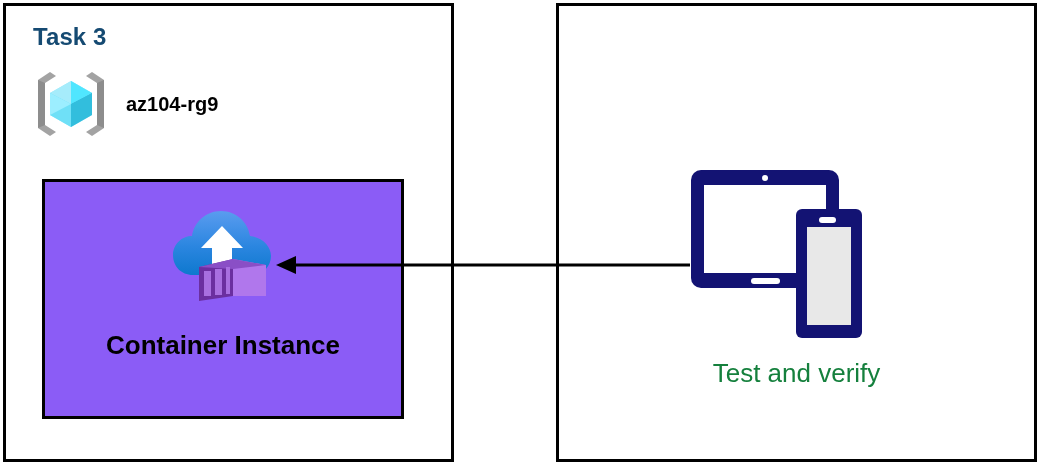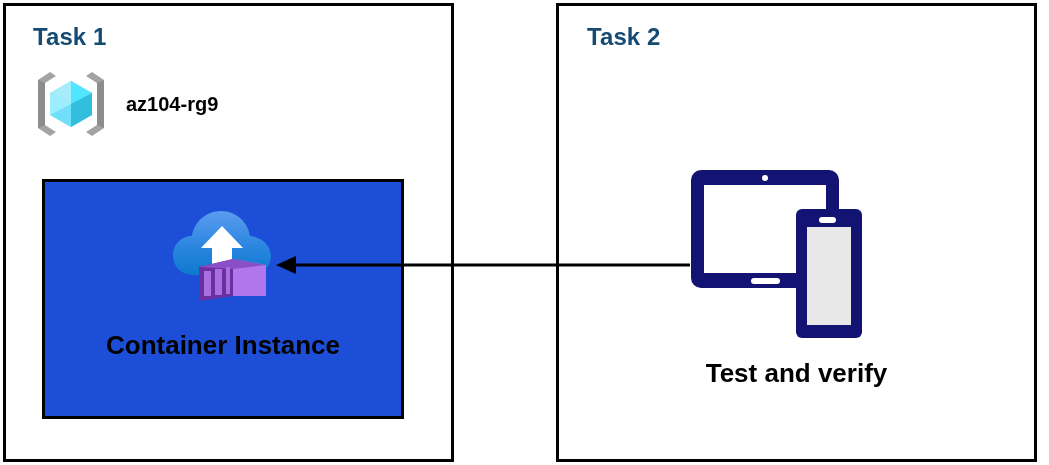--- a/index.html
+++ b/index.html
@@ -59,21 +59,21 @@
 
   
   #container-instance-box {
     position: absolute;
     left: 36px;
     top: 173px;
     width: 362px;
     height: 240px;
     box-sizing: border-box;
     border: 3px solid #000000;
-    background: #1d4ed8;
+    background: #8b5cf6;
     padding-left: 36px;
   }
   #container-instance-icon {
     position: absolute;
     left: 50%;
     top: 21px;
     transform: translateX(-50%);
     width: 104px;
     height: 100px;
     display: block;
@@ -99,22 +99,22 @@
     height: 176px;
     display: block;
   }
   #test-verify-label {
     position: absolute;
     left: 0;
     right: 0;
     top: 352px;
     text-align: center;
     font-size: 26px;
-    font-weight: bold;
-    color: #000000;
+    font-weight: normal;
+    color: #15803d;
     white-space: nowrap;
   }
 
   
   #connector-arrow {
     position: absolute;
     left: 270px;
     top: 252px;
     width: 420px;
     height: 26px;
@@ -122,21 +122,21 @@
     pointer-events: none;
   }
 </style>
 </head>
 <body>
 
 <div id="canvas">
 
   <div class="panel" id="panel-task1">
 
-    <div class="panel-title">Task 1</div>
+    <div class="panel-title">Task 3</div>
 
     <div id="resource-group-row">
       <svg id="resource-group-icon" viewBox="0 0 74 72">
 
         <polygon points="4,12 16,4 22,8 11,15 11,57 22,64 16,68 4,60" fill="#a3a3a3"></polygon>
         <polygon points="4,12 11,15 11,57 4,60" fill="#8d8d8d"></polygon>
 
         <polygon points="70,12 58,4 52,8 63,15 63,57 52,64 58,68 70,60" fill="#a3a3a3"></polygon>
         <polygon points="70,12 63,15 63,57 70,60" fill="#8d8d8d"></polygon>
 
@@ -172,21 +172,20 @@
         <rect x="33" y="68" width="7" height="25" fill="#a86fe0"></rect>
         <rect x="44" y="66" width="7" height="26" fill="#a86fe0"></rect>
         <rect x="55" y="64" width="4" height="27" fill="#a86fe0"></rect>
       </svg>
       <div id="container-instance-label">Container Instance</div>
     </div>
   </div>
 
   <div class="panel" id="panel-task2">
 
-    <div class="panel-title">Task 2</div>
 
     <svg id="devices-icon" viewBox="0 0 190 176">
 
       <rect x="4" y="4" width="148" height="118" rx="10" ry="10" fill="#131373"></rect>
       <rect x="17" y="19" width="122" height="88" fill="#ffffff"></rect>
       <circle cx="78" cy="12" r="3" fill="#ffffff"></circle>
       <rect x="64" y="112" width="29" height="6" rx="3" ry="3" fill="#ffffff"></rect>
 
       <rect x="109" y="43" width="66" height="129" rx="6" ry="6" fill="#131373"></rect>
       <rect x="120" y="61" width="44" height="98" fill="#e8e8e8"></rect>

